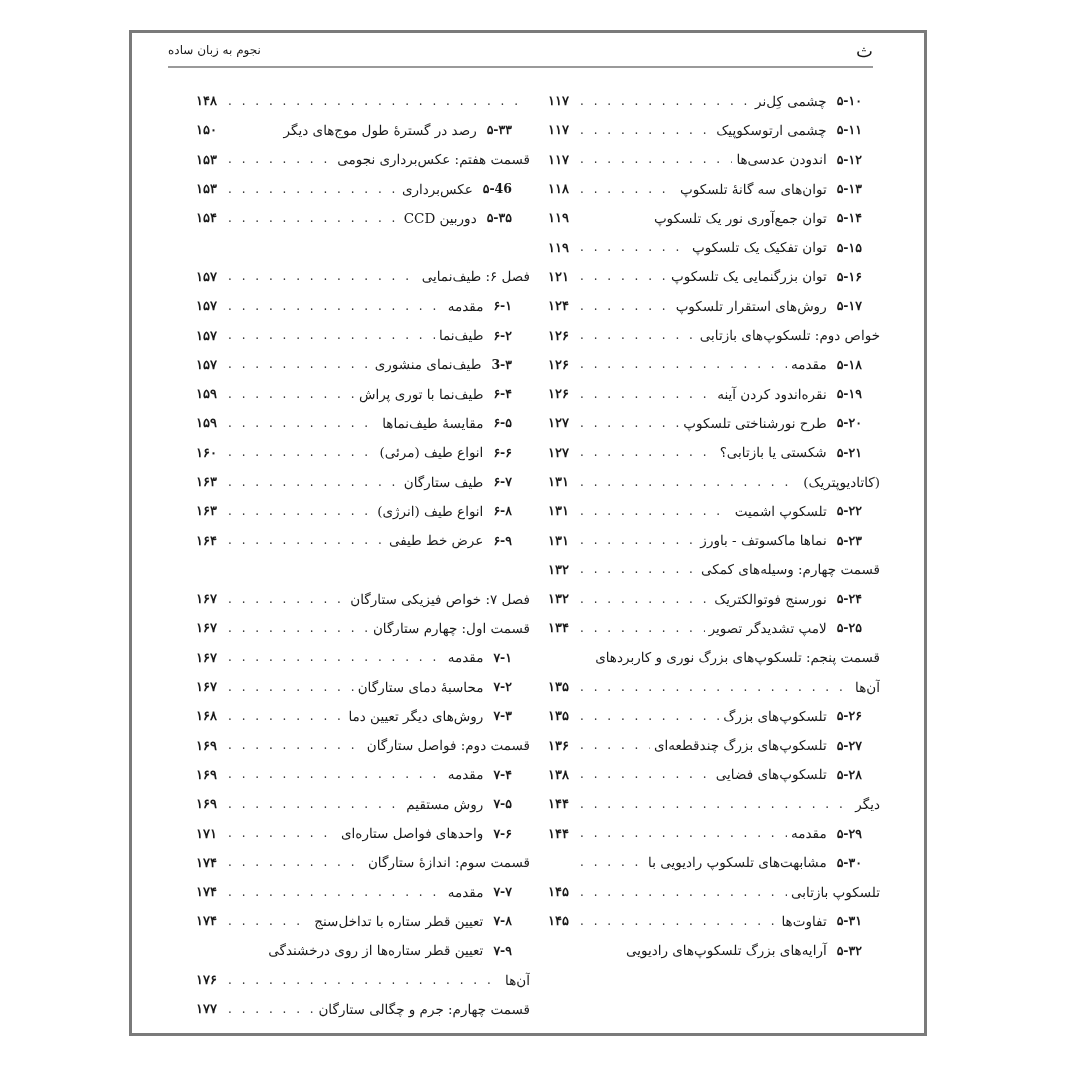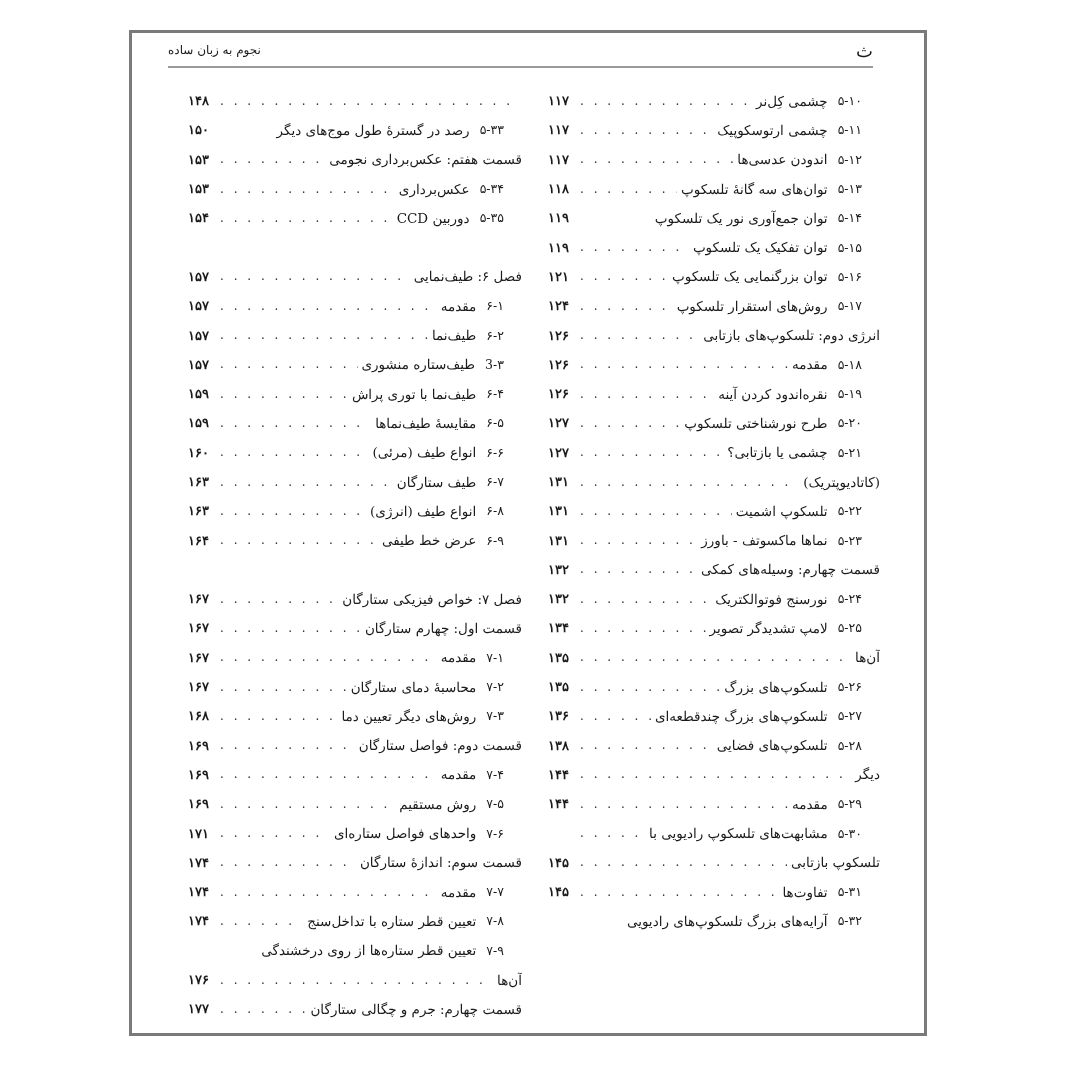--- a/index.html
+++ b/index.html
@@ -46,37 +46,37 @@
       width: 705px;
       height: 2px;
       background: #9a9a9a;
     }
     .toc-col {
       position: absolute;
       top: 86px;
       direction: rtl;
     }
     .toc-col.right { left: 548px; width: 332px; }
-    .toc-col.left  { left: 188px; width: 334px; }
+    .toc-col.left  { left: 196px; width: 334px; }
     .toc-row {
       height: 29.3px;
       display: flex;
       flex-direction: row;
       align-items: center;
       font-size: 13.5px;
       white-space: nowrap;
       overflow: hidden;
     }
     .toc-row.blank { height: 29.3px; }
     .toc-row .indent { display: inline-block; width: 0; flex: 0 0 auto; }
     .toc-row.sub .indent { width: 18px; }
     .toc-num {
       flex: 0 0 auto;
       margin-left: 10px;
-      font-weight: normal;
+      font-weight: bold;
       font-size: 12.5px;
       direction: ltr;
       unicode-bidi: isolate;
     }
     .toc-title { flex: 0 0 auto; }
     .toc-dots {
       flex: 1 1 auto;
       overflow: hidden;
       margin: 0 4px;
       color: #333;
@@ -161,21 +161,21 @@
     </div>
     <div class="toc-row sub">
       <span class="indent"></span>
       <span class="toc-num">۵-۱۷</span>
       <span class="toc-title">روش‌های استقرار تلسکوپ</span>
       <span class="toc-dots"></span>
       <span class="toc-page">۱۲۴</span>
     </div>
     <div class="toc-row">
       <span class="indent"></span>
-      <span class="toc-title">انرژی دوم: تلسکوپ‌های بازتابی</span>
+      <span class="toc-title">خواص دوم: تلسکوپ‌های بازتابی</span>
       <span class="toc-dots"></span>
       <span class="toc-page">۱۲۶</span>
     </div>
     <div class="toc-row sub">
       <span class="indent"></span>
       <span class="toc-num">۵-۱۸</span>
       <span class="toc-title">مقدمه</span>
       <span class="toc-dots"></span>
       <span class="toc-page">۱۲۶</span>
     </div>
@@ -189,21 +189,21 @@
     <div class="toc-row sub">
       <span class="indent"></span>
       <span class="toc-num">۵-۲۰</span>
       <span class="toc-title">طرح نورشناختی تلسکوپ</span>
       <span class="toc-dots"></span>
       <span class="toc-page">۱۲۷</span>
     </div>
     <div class="toc-row sub">
       <span class="indent"></span>
       <span class="toc-num">۵-۲۱</span>
-      <span class="toc-title">چشمی یا بازتابی؟</span>
+      <span class="toc-title">شکستی یا بازتابی؟</span>
       <span class="toc-dots"></span>
       <span class="toc-page">۱۲۷</span>
     </div>
     <div class="toc-row">
       <span class="indent"></span>
       <span class="toc-title">(کاتادیوپتریک)</span>
       <span class="toc-dots"></span>
       <span class="toc-page">۱۳۱</span>
     </div>
     <div class="toc-row sub">
@@ -233,20 +233,26 @@
       <span class="toc-dots"></span>
       <span class="toc-page">۱۳۲</span>
     </div>
     <div class="toc-row sub">
       <span class="indent"></span>
       <span class="toc-num">۵-۲۵</span>
       <span class="toc-title">لامپ تشدیدگر تصویر</span>
       <span class="toc-dots"></span>
       <span class="toc-page">۱۳۴</span>
     </div>
+    <div class="toc-row nodots">
+      <span class="indent"></span>
+      <span class="toc-title">قسمت پنجم: تلسکوپ‌های بزرگ نوری و کاربردهای</span>
+      <span class="toc-dots"></span>
+      <span class="toc-page"></span>
+    </div>
     <div class="toc-row">
       <span class="indent"></span>
       <span class="toc-title">آن‌ها</span>
       <span class="toc-dots"></span>
       <span class="toc-page">۱۳۵</span>
     </div>
     <div class="toc-row sub">
       <span class="indent"></span>
       <span class="toc-num">۵-۲۶</span>
       <span class="toc-title">تلسکوپ‌های بزرگ</span>
@@ -323,21 +329,21 @@
       <span class="toc-page">۱۵۰</span>
     </div>
     <div class="toc-row">
       <span class="indent"></span>
       <span class="toc-title">قسمت هفتم: عکس‌برداری نجومی</span>
       <span class="toc-dots"></span>
       <span class="toc-page">۱۵۳</span>
     </div>
     <div class="toc-row sub">
       <span class="indent"></span>
-      <span class="toc-num">۵-۳۴</span>
+      <span class="toc-num">۵-46</span>
       <span class="toc-title">عکس‌برداری</span>
       <span class="toc-dots"></span>
       <span class="toc-page">۱۵۳</span>
     </div>
     <div class="toc-row sub">
       <span class="indent"></span>
       <span class="toc-num">۵-۳۵</span>
       <span class="toc-title">دوربین CCD</span>
       <span class="toc-dots"></span>
       <span class="toc-page">۱۵۴</span>
@@ -359,21 +365,21 @@
     <div class="toc-row sub">
       <span class="indent"></span>
       <span class="toc-num">۶-۲</span>
       <span class="toc-title">طیف‌نما</span>
       <span class="toc-dots"></span>
       <span class="toc-page">۱۵۷</span>
     </div>
     <div class="toc-row sub">
       <span class="indent"></span>
       <span class="toc-num">3-۳</span>
-      <span class="toc-title">طیف‌ستاره منشوری</span>
+      <span class="toc-title">طیف‌نمای منشوری</span>
       <span class="toc-dots"></span>
       <span class="toc-page">۱۵۷</span>
     </div>
     <div class="toc-row sub">
       <span class="indent"></span>
       <span class="toc-num">۶-۴</span>
       <span class="toc-title">طیف‌نما با توری پراش</span>
       <span class="toc-dots"></span>
       <span class="toc-page">۱۵۹</span>
     </div>

